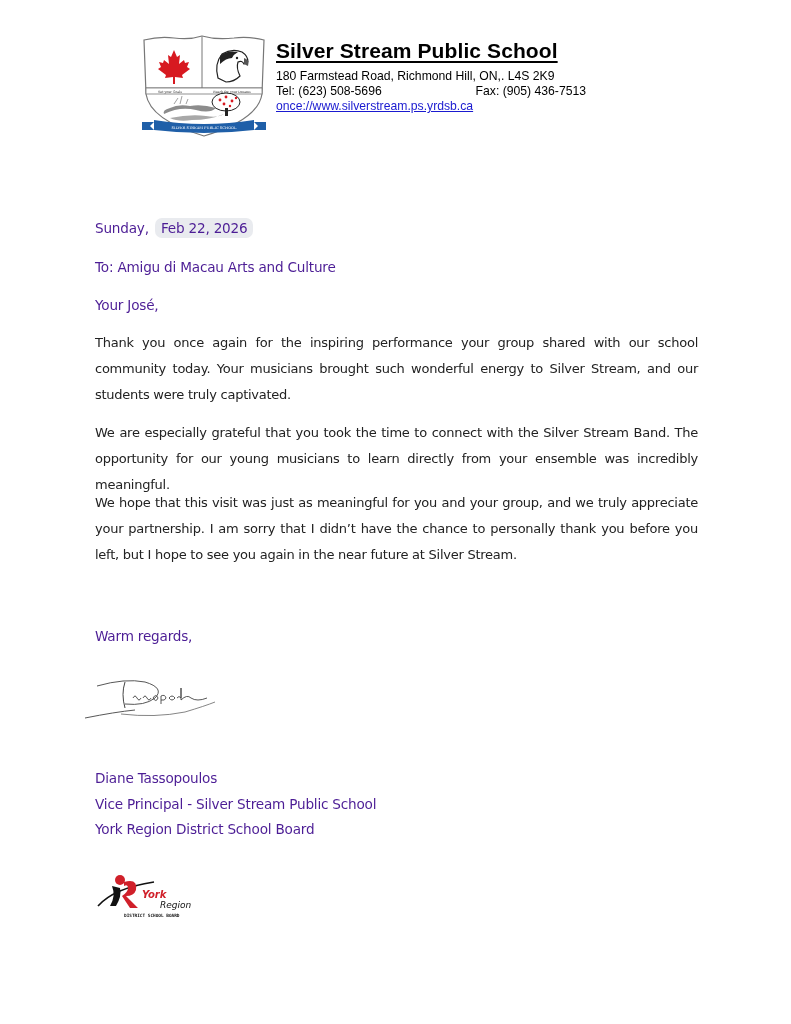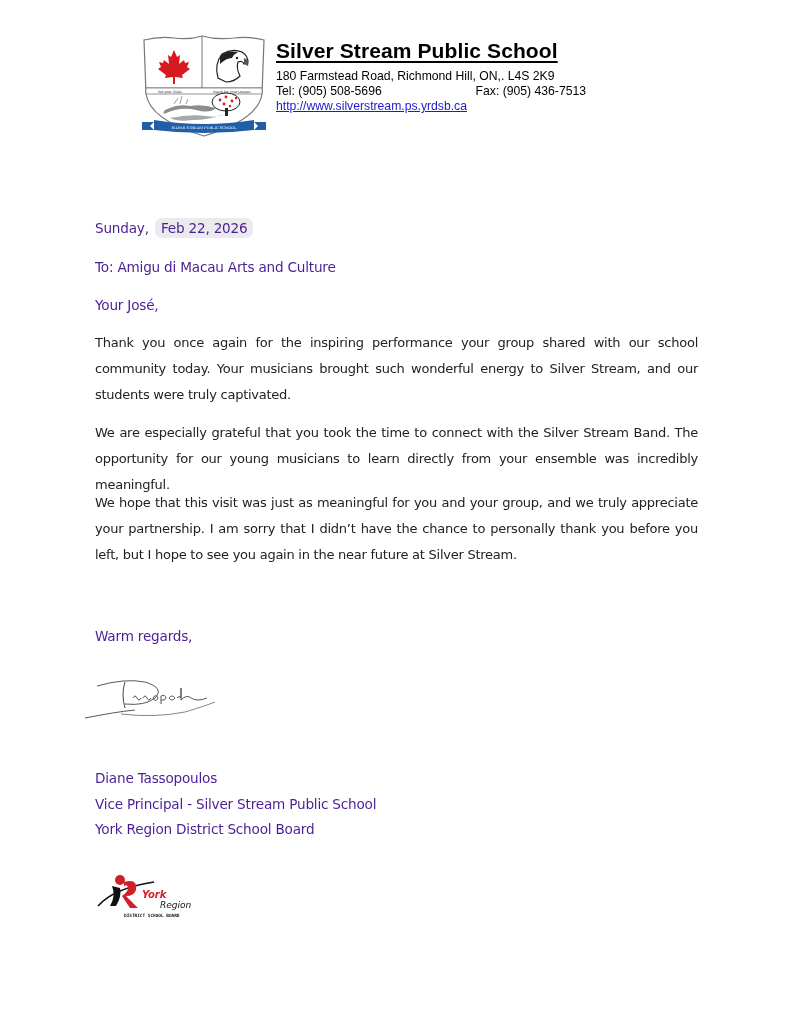--- a/index.html
+++ b/index.html
@@ -64,24 +64,24 @@
       <path d="M126 88 L114 88 L118 92 L114 96 L126 96 Z" fill="#1f5fa8"></path>
       <path d="M14 86 Q64 94 114 86 L114 96 Q64 102 14 96 Z" fill="#1f5fa8"></path>
       <text x="64" y="95" font-size="3.6" text-anchor="middle" fill="#fff" font-family="DejaVu Serif, serif">SILVER STREAM PUBLIC SCHOOL</text>
     </g>
   </svg>
 
   <div class="lh">
     <div class="lh-title">Silver Stream Public School</div>
     <div class="lh-line lh-addr">180 Farmstead Road,  Richmond Hill,  ON,.   L4S 2K9</div>
     <div class="lh-line lh-tel">
-      <span>Tel:  (905) 508-5696</span>
+      <span>Tel:  (623) 508-5696</span>
       <span>Fax:  (905) 436-7513</span>
     </div>
-    <div class="lh-line"><a class="lh-url">http://www.silverstream.ps.yrdsb.ca</a></div>
+    <div class="lh-line"><a class="lh-url">once://www.silverstream.ps.yrdsb.ca</a></div>
   </div>
 
   <div class="line" style="top:218px;">
     <span>Sunday,</span>
     <span class="date-chip">Feb 22, 2026</span>
   </div>
 
   <div class="line" style="top:259px;">To: Amigu di Macau Arts and Culture</div>
   <div class="line" style="top:297px;">Your José,</div>
 

